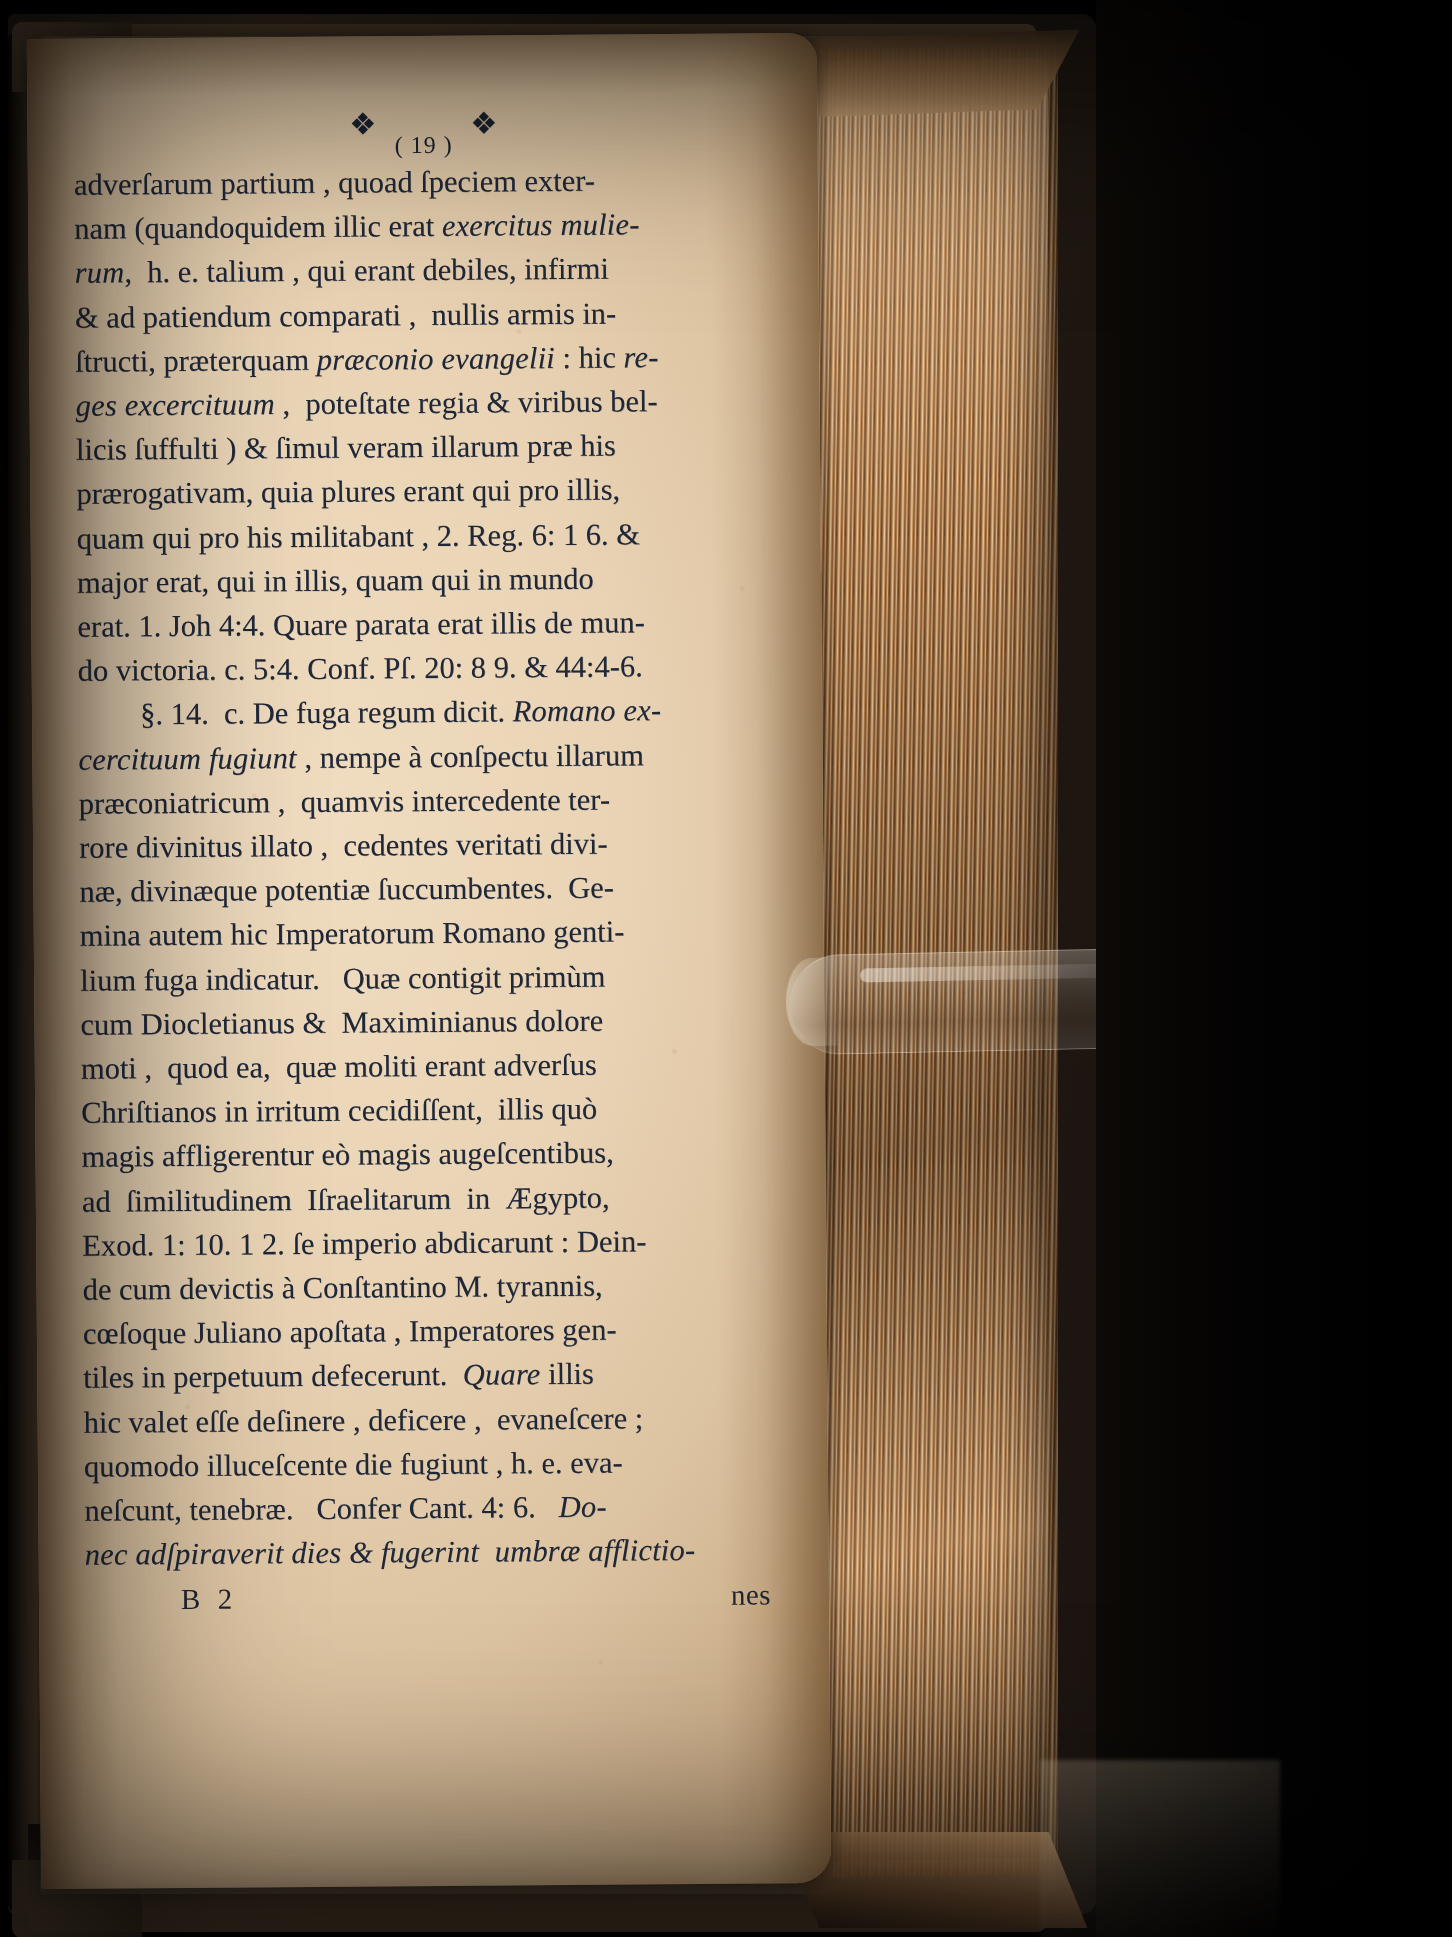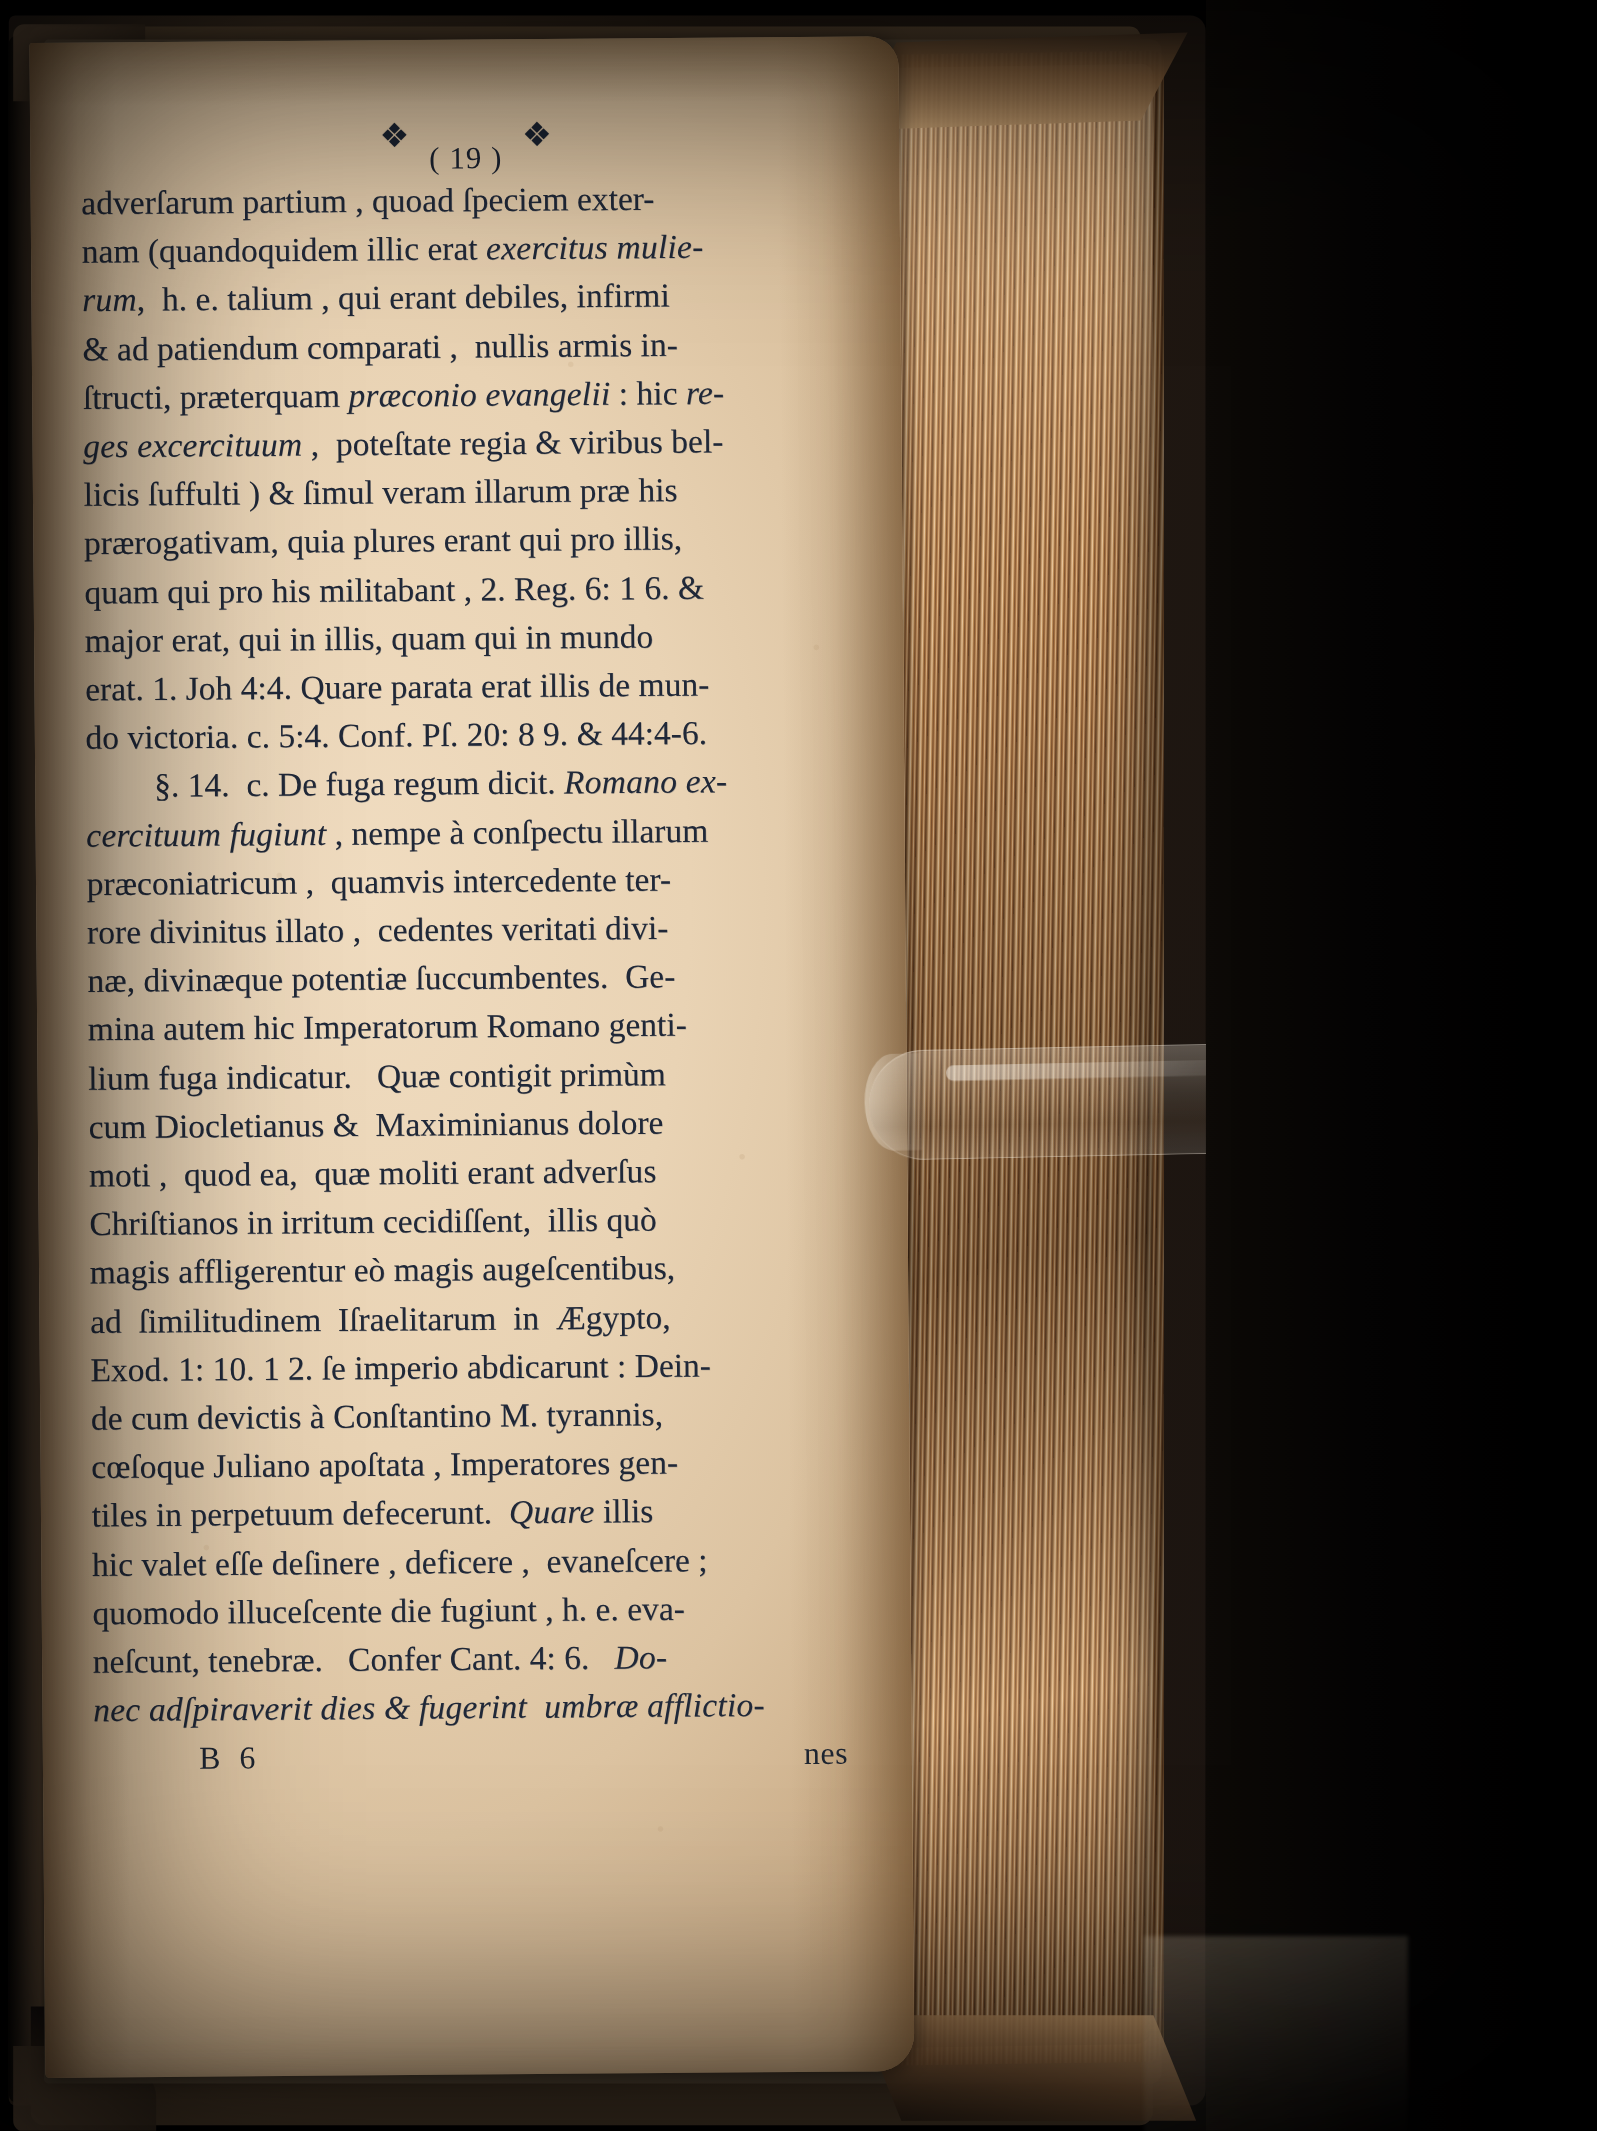--- a/index.html
+++ b/index.html
@@ -159,21 +159,21 @@
     height: 52px;
     margin-bottom: 8px;
   }
   .fleuron {
     font-size: 30px; line-height: 1;
     color: #1b2331;
     text-shadow: 0 0 1px rgba(25,32,45,.6);
     transform: translateY(-2px);
   }
   .folio {
-    font-size: 28px;
+    font-size: 24px;
     letter-spacing: 1px;
     color: #1b2230;
     margin-top: 38px;
   }
 
   .body { font-size: 30.5px; line-height: 44.2px; text-align: left; }
 
   .ln {
     white-space: pre;
     color: #202838;
@@ -307,21 +307,21 @@
             <div class="ln"><span>cœſoque Juliano apoſtata , Imperatores gen-</span></div>
             <div class="ln"><span>tiles in perpetuum defecerunt.  </span><i>Quare</i><span> illis</span></div>
             <div class="ln"><span>hic valet eſſe deſinere , deficere ,  evaneſcere ;</span></div>
             <div class="ln"><span>quomodo illuceſcente die fugiunt , h. e. eva-</span></div>
             <div class="ln"><span>neſcunt, tenebræ.   Confer Cant. 4: 6.   </span><i>Do-</i></div>
             <div class="ln"><i>nec adſpiraverit dies &amp; fugerint  umbræ afflictio-</i></div>
           </div>
       </div>
 
       <div class="footrow">
-        <span class="sig">B 6</span>
+        <span class="sig">B 2</span>
         <span class="catch">nes</span>
       </div>
 
     </div>
   </div>
 
   <div class="holder"></div>
   <div class="holder-tip"></div>
   <div class="holder-gloss"></div>
 

